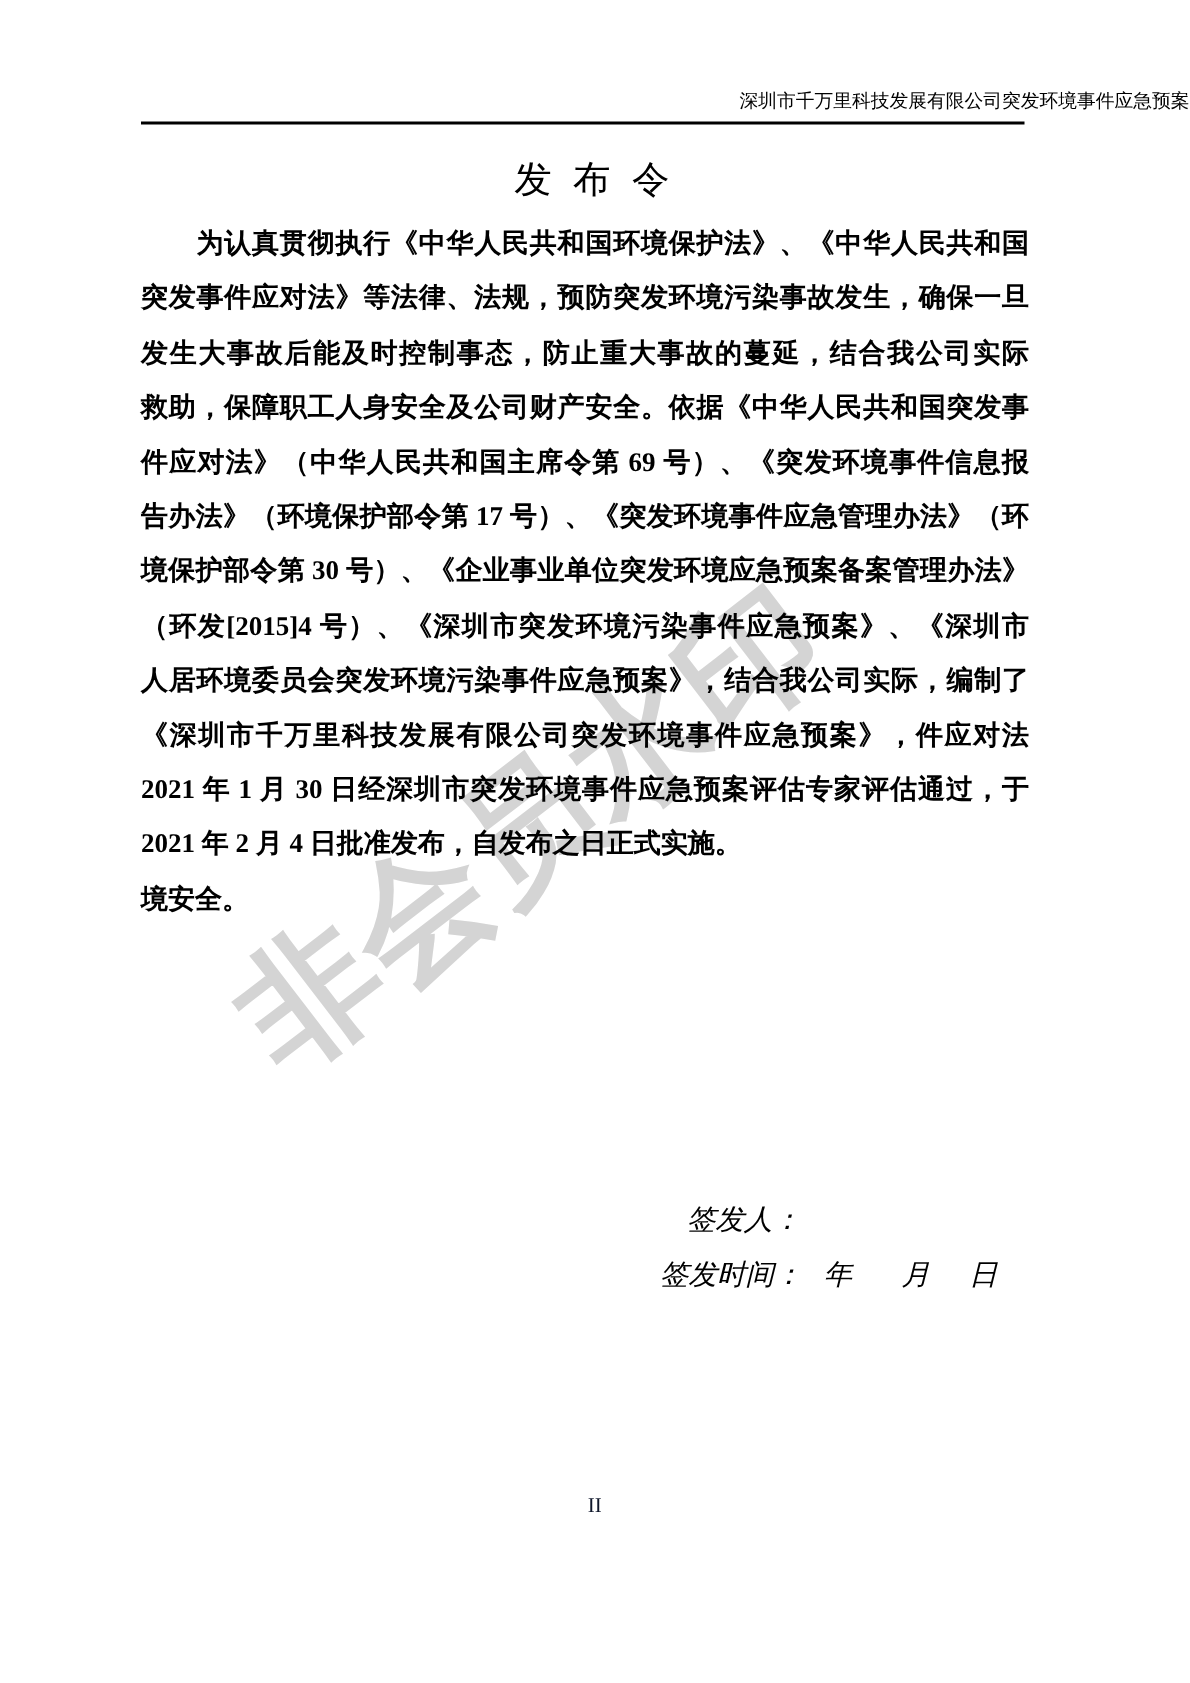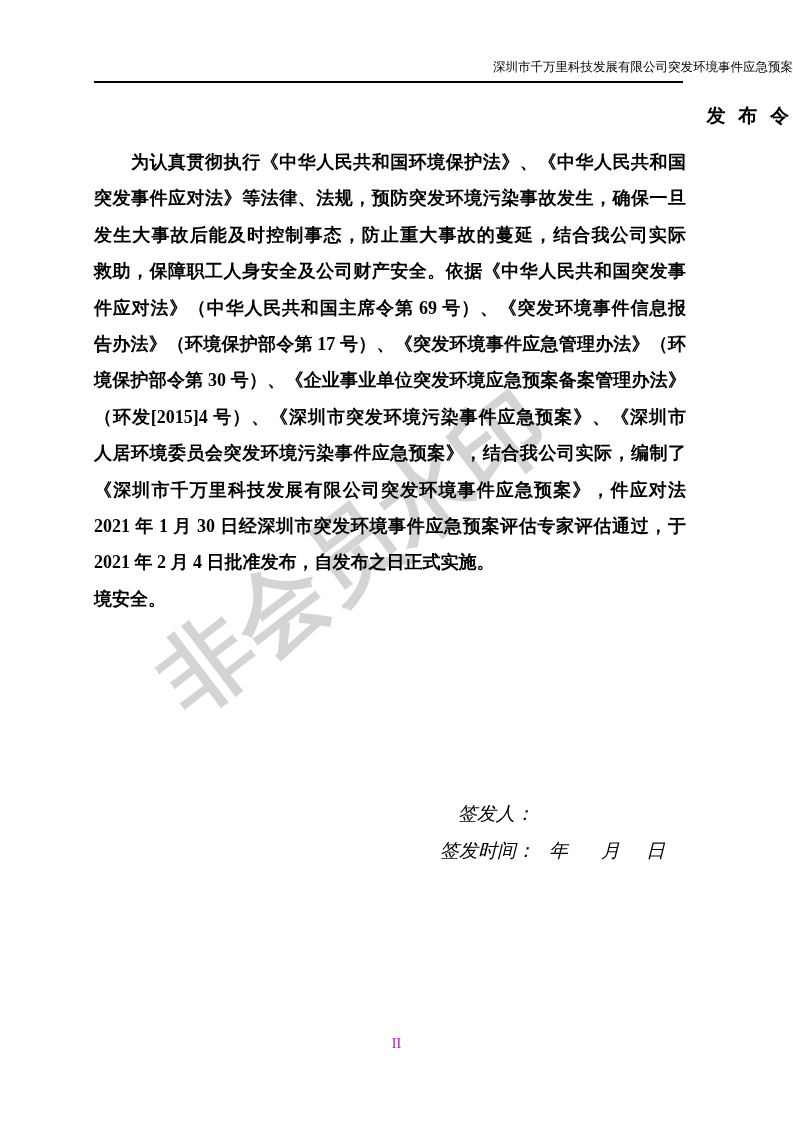--- a/index.html
+++ b/index.html
@@ -42,23 +42,23 @@
     width: 589px;
     height: 0;
     border-top: 2px solid #000;
     z-index: 1;
   }
   .doc-title {
     position: absolute;
     top: 103px;
     left: 0;
     width: 100%;
-    text-align: right;
-    font-size: 19px;
-    font-weight: bold;
+    text-align: center;
+    font-size: 25px;
+    font-weight: normal;
     letter-spacing: 4px;
     z-index: 1;
   }
   .doc-body {
     position: absolute;
     top: 144px;
     left: 94px;
     width: 592px;
     font-size: 18px;
     line-height: 36.4px;
@@ -81,26 +81,26 @@
     line-height: 37px;
     z-index: 1;
     font-style: italic;
   }
   .sig-row1 { padding-left: 18px; }
   .sig-year  { margin-left: 14px; }
   .sig-month { margin-left: 33px; }
   .sig-day   { margin-left: 26px; }
   .page-number {
     position: absolute;
-    top: 1036px;
+    top: 997px;
     left: 0;
     width: 100%;
     text-align: center;
     font-size: 14px;
-    color: #a21caf;
+    color: #0f172a;
     z-index: 1;
   }
 </style>
 </head>
 <body>
 
 <div class="watermark">非会员水印</div>
 
 <div class="header-text">深圳市千万里科技发展有限公司突发环境事件应急预案</div>
 

